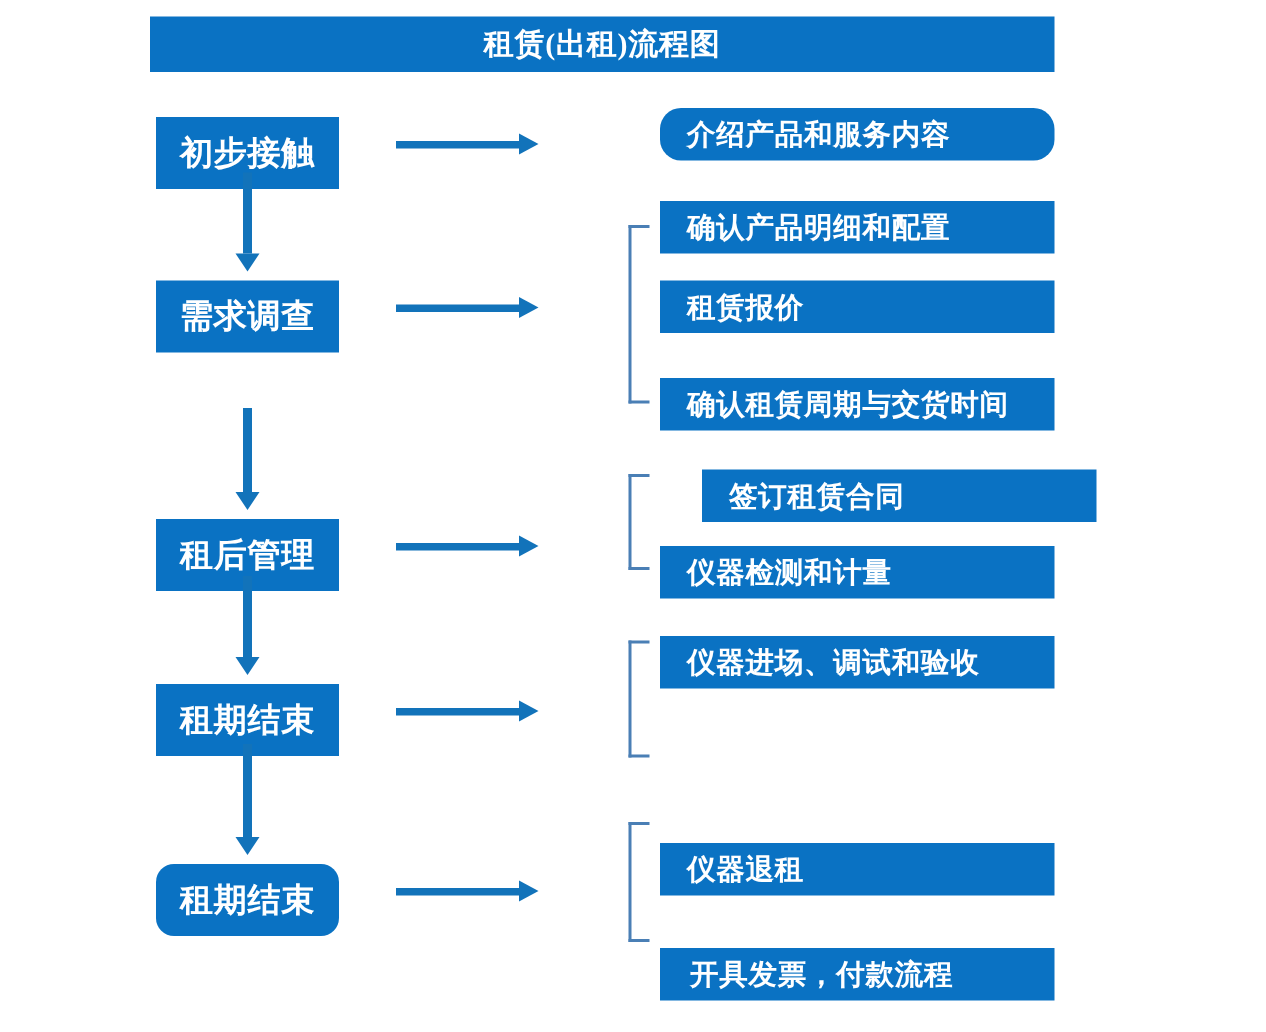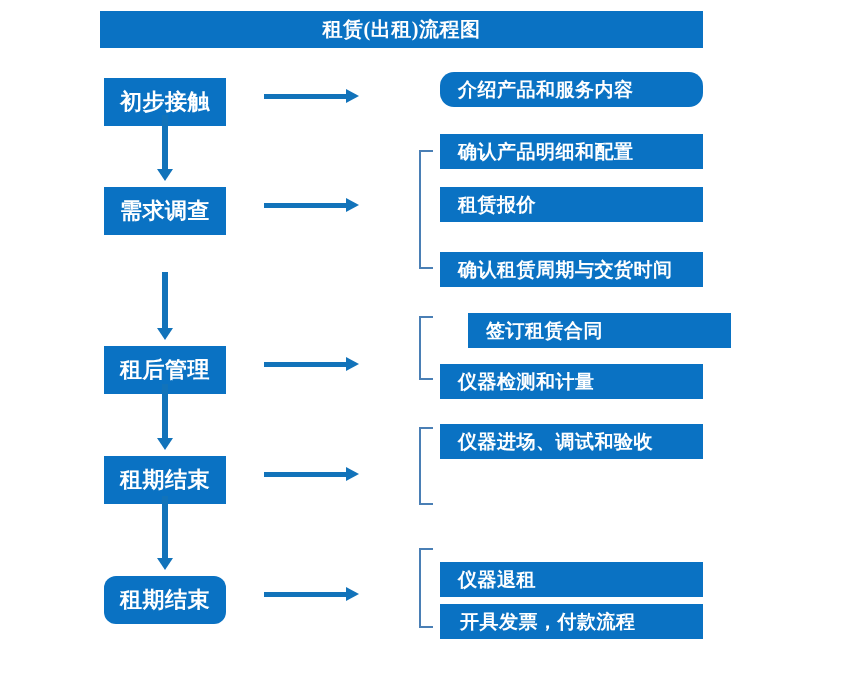--- a/index.html
+++ b/index.html
@@ -164,15 +164,15 @@
   <div class="bracket" style="top:548px; height:80px;"></div>
 
   <div class="box detail-box" style="top:72px;border-radius:14px;">介绍产品和服务内容</div>
   <div class="box detail-box" style="top:134px;">确认产品明细和配置</div>
   <div class="box detail-box" style="top:187px;text-align:right;">租赁报价</div>
   <div class="box detail-box" style="top:252px;">确认租赁周期与交货时间</div>
   <div class="box detail-box" style="top:313px;margin-left:28px;">签订租赁合同</div>
   <div class="box detail-box" style="top:364px;">仪器检测和计量</div>
   <div class="box detail-box" style="top:424px;">仪器进场、调试和验收</div>
   <div class="box detail-box" style="top:562px;">仪器退租</div>
-  <div class="box detail-box" style="top:604px;padding-left:20px;">开具发票，付款流程</div>
+  <div class="box detail-box" style="top:632px;padding-left:20px;">开具发票，付款流程</div>
 
 </div>
 
 </body></html>

